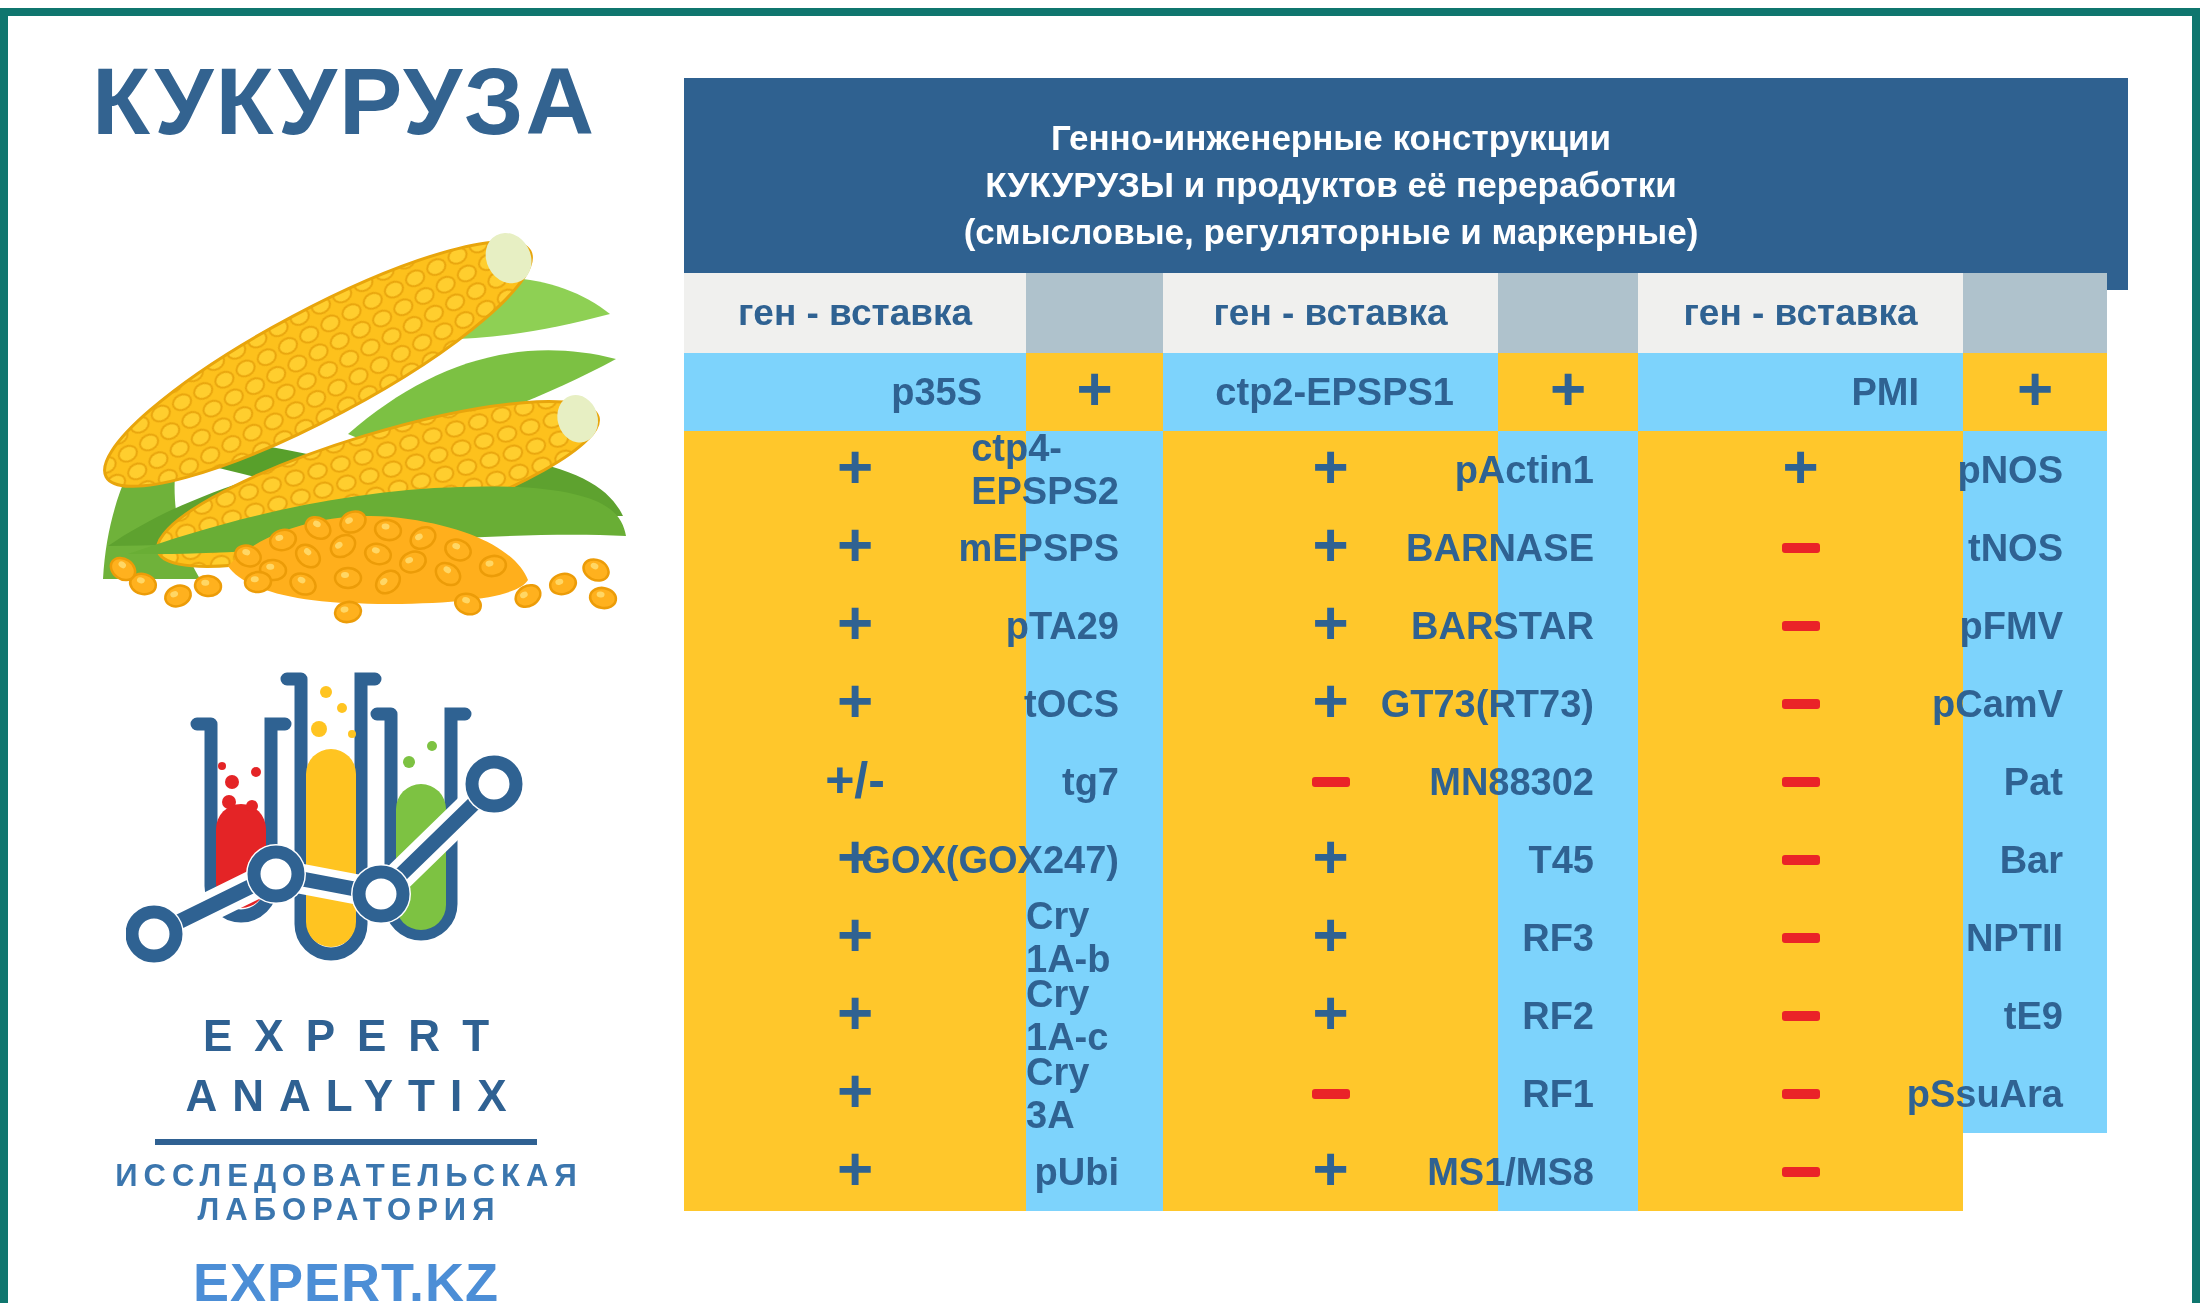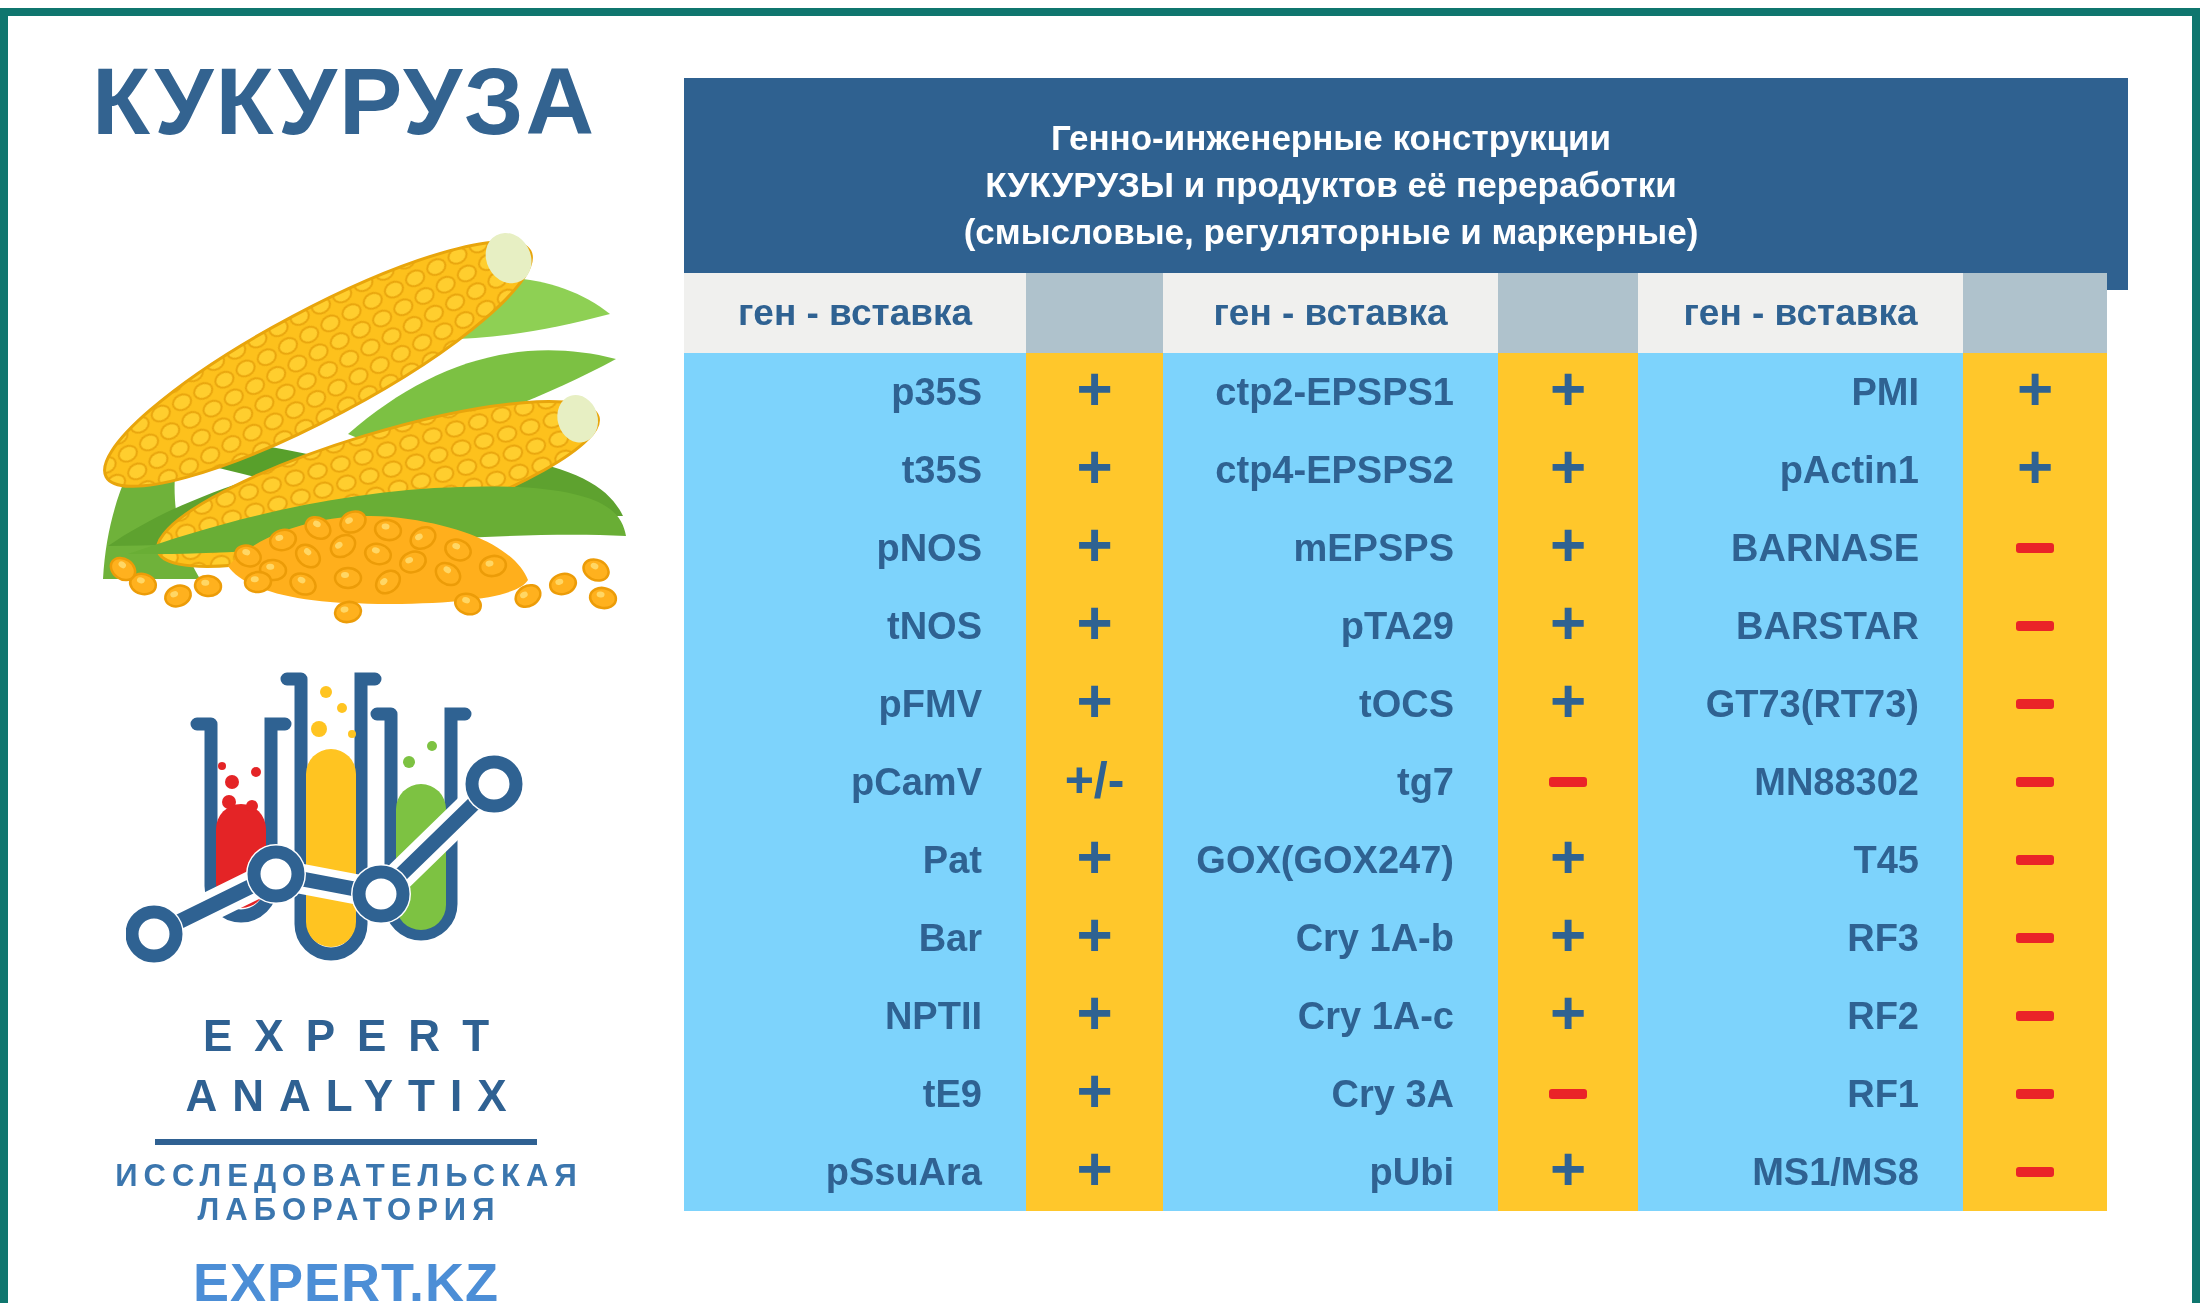--- a/index.html
+++ b/index.html
@@ -183,21 +183,20 @@
         <span class="plus">+</span>
       </div>
       <div class="cell gcell">ctp2-EPSPS1</div>
       <div class="cell rcell">
         <span class="plus">+</span>
       </div>
       <div class="cell gcell">PMI</div>
       <div class="cell rcell">
         <span class="plus">+</span>
       </div>
-      <div class="cell gcell">t35S</div>
       <div class="cell rcell">
         <span class="plus">+</span>
       </div>
       <div class="cell gcell">ctp4-EPSPS2</div>
       <div class="cell rcell">
         <span class="plus">+</span>
       </div>
       <div class="cell gcell">pActin1</div>
       <div class="cell rcell">
         <span class="plus">+</span>

